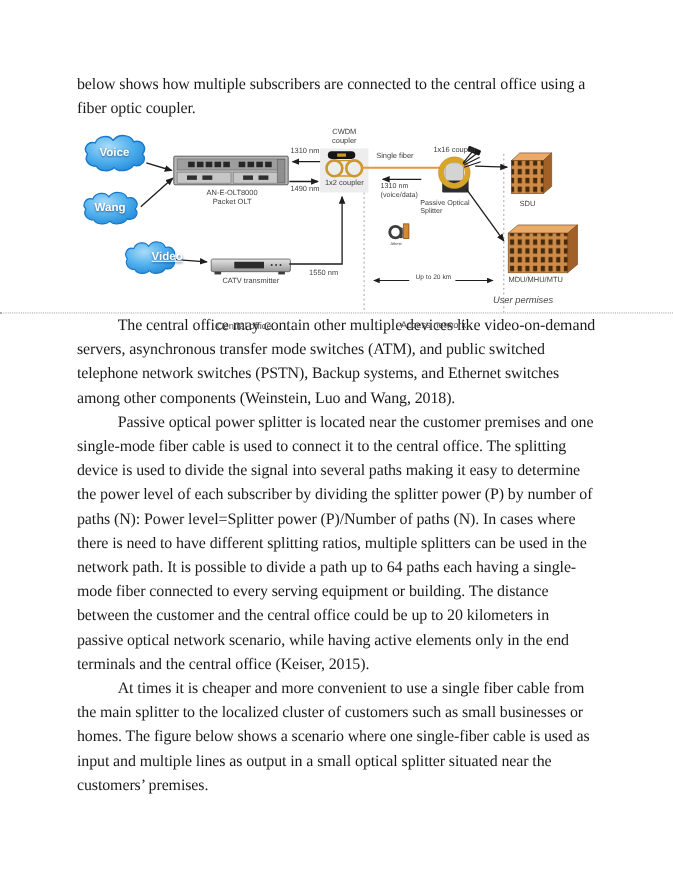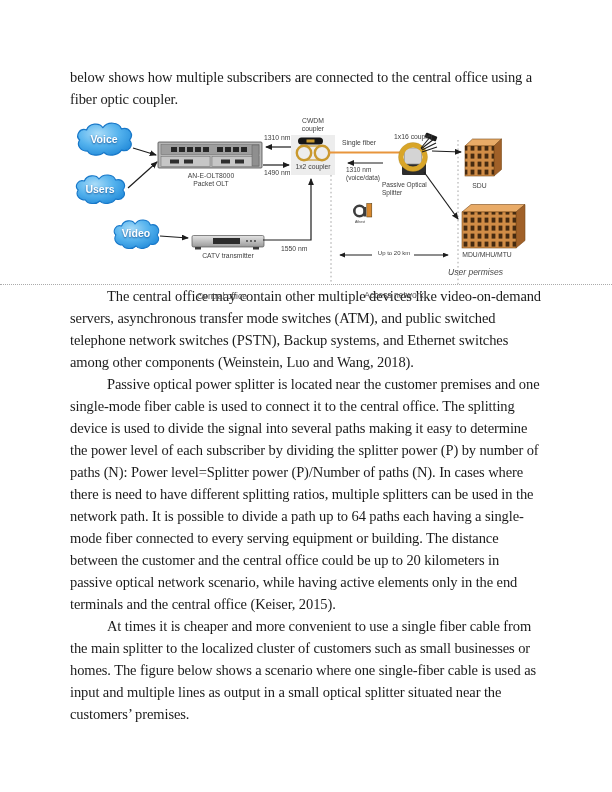--- a/index.html
+++ b/index.html
@@ -158,22 +158,22 @@
           <path d="M263,128 L311,128 L311,67" marker-end="url(#ah)"></path>
         </g>
 
         <g stroke="#1d1d1d" stroke-width="1">
           <line x1="372" y1="143" x2="340" y2="143" marker-end="url(#ah)"></line>
           <line x1="414" y1="143" x2="448" y2="143" marker-end="url(#ah)"></line>
         </g>
       </svg>
 
       <span class="flabel cloud-label tc" style="left:80px;top:21px;width:48px;text-align:center;">Voice</span>
-      <span class="flabel cloud-label tc" style="left:76px;top:71px;width:48px;">Users</span>
-      <span class="flabel cloud-label tc" style="left:112px;top:115px;width:48px;">Video</span>
+      <span class="flabel cloud-label tc" style="left:76px;top:71px;width:48px;">Wang</span>
+      <span class="flabel cloud-label tc" style="left:128px;top:115px;width:48px;text-decoration:underline;">Video</span>
 
       <span class="flabel tc" style="left:168px;top:60px;width:86px;">AN-E-OLT8000
 Packet OLT</span>
       <span class="flabel tc" style="left:188px;top:140px;width:80px;">CATV transmitter</span>
 
       <span class="flabel" style="left:264px;top:22px;">1310 nm</span>
       <span class="flabel" style="left:264px;top:57px;">1490 nm</span>
       <span class="flabel" style="left:281px;top:133px;">1550 nm</span>
 
       <span class="flabel tc" style="left:291px;top:5px;width:44px;">CWDM

